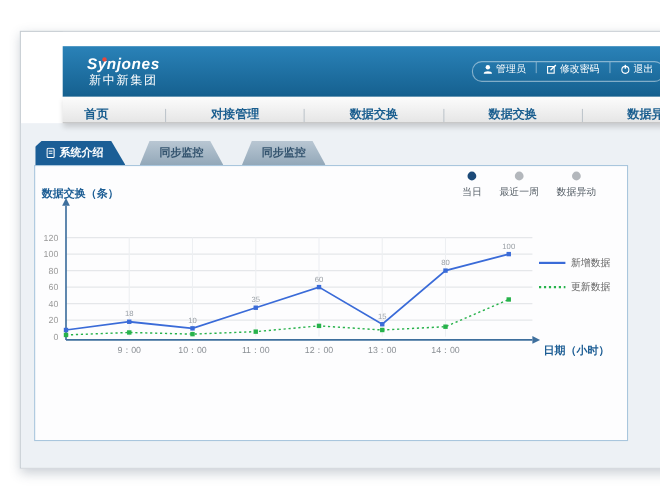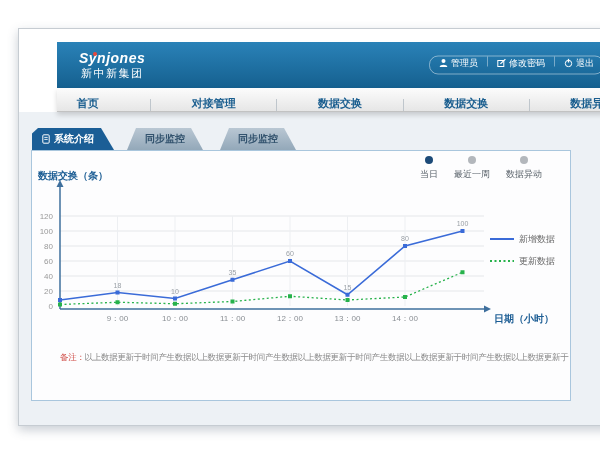--- a/index.html
+++ b/index.html
@@ -181,22 +181,19 @@
           <rect x="256" y="143.25" width="4" height="4" fill="#27b24b"></rect>
           <rect x="313.5" y="147" width="4" height="4" fill="#27b24b"></rect>
           <rect x="371" y="144" width="4" height="4" fill="#27b24b"></rect>
           <rect x="428.5" y="119.25" width="4" height="4" fill="#27b24b"></rect>
           <line x1="458" y1="88" x2="482" y2="88" stroke="#3a6bd8" stroke-width="2"></line>
           <text x="487" y="91" font-size="9" fill="#666">新增数据</text>
           <line x1="458" y1="110" x2="482" y2="110" stroke="#27b24b" stroke-width="2" stroke-dasharray="2 2.5"></line>
           <text x="487" y="113" font-size="9" fill="#666">更新数据</text>
         </svg>
 
-      <div class="note">
-        <span class="note-label">备注：</span><span>以上数据更新于时间产生数据以上数据更新于时间产生数据以上数据更新于时间产生数据以上数据更新于时间产生数据以上数据更新于</span>
-      </div>
     </div>
 
     <div class="scrollbar">
       <div class="scroll-thumb"></div>
     </div>
   </div>
 </div>
 
 </body></html>

